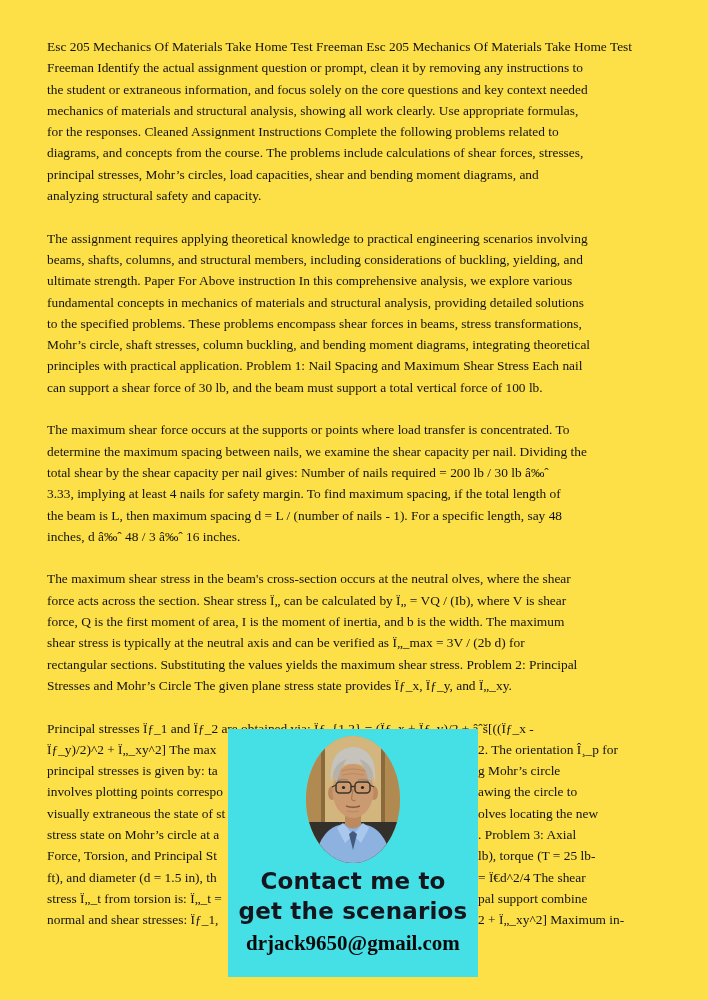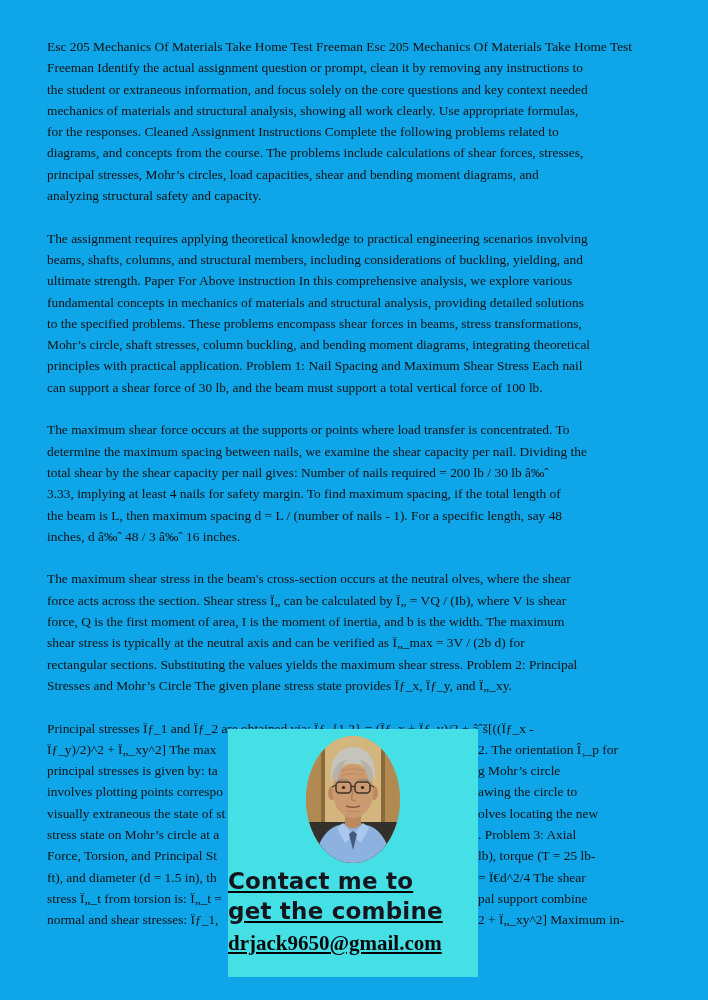--- a/index.html
+++ b/index.html
@@ -3,40 +3,39 @@
 <meta charset="utf-8">
 <style>
   html,body{margin:0;padding:0;}
   body{
     width:708px;height:1000px;
     background:#ffffff;
     position:relative;
     overflow:hidden;
     font-family:"Liberation Serif", serif;
   }
-  .page{position:absolute;inset:0;background:#0ea5e9;}
+  .page{position:absolute;inset:0;background:#fde047;}
   .text-col{
     position:absolute;left:47px;top:36px;width:632px;
     color:#121212;
     font-size:13.4px;
   }
   .para{margin:0 0 21.3px 0;}
   .line{
     height:21.3px;line-height:21.3px;
     white-space:nowrap;
   }
   .line.covered{position:relative;}
   .frag-right{position:absolute;left:431px;top:0;white-space:nowrap;font-family:Liberation Serif, serif;}
   
   .overlay{
     position:absolute;left:228px;top:729px;width:250px;height:248px;
     background:#45dfe6;
     z-index:5;
-    text-align:left;
-    text-decoration:underline;
+    text-align:center;
   }
   .avatar-wrap{
     width:94px;height:127px;margin:7px auto 0 auto;display:block;
   }
   .promo-line{
     font-family:"DejaVu Sans", sans-serif;
     font-weight:700;
     font-size:23px;line-height:30px;
     color:#15161d;
     letter-spacing:0.2px;
@@ -185,16 +184,16 @@
         <circle cx="37.5" cy="51.5" r="1.6" fill="#2e241c"></circle>
         <circle cx="56.5" cy="51.5" r="1.6" fill="#2e241c"></circle>
 
         <path d="M47 53 L45.5 63 q1.5 2.5 4 1.2" stroke="#a87852" stroke-width="1.1" fill="none"></path>
 
         <path d="M40 70 q7 2.6 14 0" stroke="#8a5a44" stroke-width="1.4" fill="none"></path>
         <path d="M41 75 q6 2 12 0" stroke="#b5835c" stroke-width="0.8" fill="none"></path>
       </g>
     </svg>
     <div class="promo-line first">Contact me to</div>
-    <div class="promo-line">get the combine</div>
+    <div class="promo-line">get the scenarios</div>
     <div class="promo-email">drjack9650@gmail.com</div>
   </div>
 </div>
 
 </body></html>

